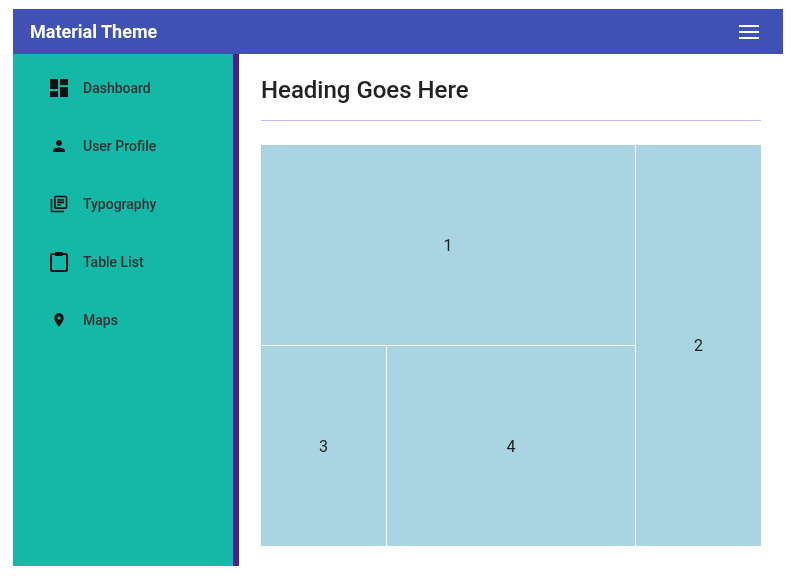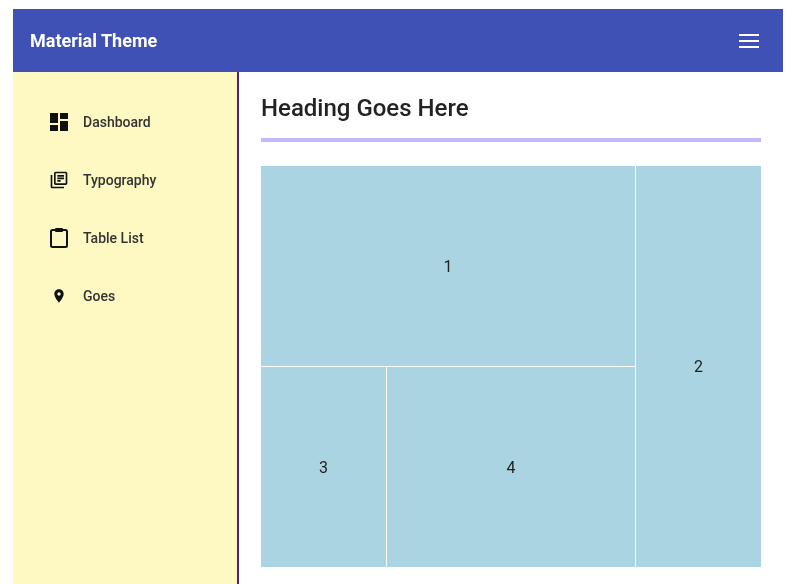--- a/index.html
+++ b/index.html
@@ -15,21 +15,21 @@
       height: 584px;
       overflow: hidden;
     }
     
     .page-wrapper {
       padding: 9px 16px 0 13px;
     }
     
     .header {
       background: #3f51b5;
-      height: 63px;
+      height: 45px;
       display: flex;
       align-items: center;
       justify-content: space-between;
       padding: 0 24px 0 17px;
     }
     
     .app-title {
       color: #fff;
       font-size: 18px;
       font-weight: 700;
@@ -42,24 +42,24 @@
       align-items: center;
       justify-content: center;
     }
     
     .content-area {
       display: flex;
     }
     
     .sidebar {
       width: 232px;
-      background: #fef9c3;
-      border-right: 2px solid #4c1d95;
+      background: #14b8a6;
+      border-right: 6px solid #4c1d95;
       min-height: 512px;
-      padding-top: 21px;
+      padding-top: 5px;
     }
     
     .sidebar-item {
       display: flex;
       align-items: center;
       padding: 18px 0 18px 35px;
       cursor: pointer;
       color: #333;
     }
     
@@ -81,21 +81,21 @@
     .main {
       flex: 1;
       padding: 22px 22px 0 22px;
     }
     
     .heading {
       font-size: 24px;
       font-weight: 500;
       color: #222;
       padding-bottom: 16px;
-      border-bottom: 4px solid #c4b5fd;
+      border-bottom: 1px solid #c4b5fd;
       margin-bottom: 24px;
     }
     
     .grid {
       display: grid;
       grid-template-columns: 125px 248px 125px;
       grid-template-rows: 200px 200px;
       gap: 1px;
     }
     
@@ -152,20 +152,28 @@
           <svg width="18" height="18" viewBox="0 0 18 18">
             <rect x="0" y="0" width="8" height="10" fill="#111"></rect>
             <rect x="10" y="0" width="8" height="6" fill="#111"></rect>
             <rect x="0" y="12" width="8" height="6" fill="#111"></rect>
             <rect x="10" y="8" width="8" height="10" fill="#111"></rect>
           </svg>
         </span>
         <span class="sidebar-label">Dashboard</span>
       </div>
 
+      <div class="sidebar-item">
+        <span class="sidebar-icon">
+          <svg width="18" height="18" viewBox="0 0 24 24" fill="#111">
+            <path d="M12 12c2.21 0 4-1.79 4-4s-1.79-4-4-4-4 1.79-4 4 1.79 4 4 4zm0 2c-2.67 0-8 1.34-8 4v2h16v-2c0-2.66-5.33-4-8-4z"></path>
+          </svg>
+        </span>
+        <span class="sidebar-label">User Profile</span>
+      </div>
 
       <div class="sidebar-item">
         <span class="sidebar-icon">
           <svg width="20" height="20" viewBox="0 0 24 24" fill="#111">
             <path d="M4 6H2v14c0 1.1.9 2 2 2h14v-2H4V6zm16-4H8c-1.1 0-2 .9-2 2v12c0 1.1.9 2 2 2h12c1.1 0 2-.9 2-2V4c0-1.1-.9-2-2-2zm0 14H8V4h12v12zM10 9h8v2h-8zm0 3h4v2h-4zm0-6h8v2h-8z"></path>
           </svg>
         </span>
         <span class="sidebar-label">Typography</span>
       </div>
 
@@ -178,21 +186,21 @@
         </span>
         <span class="sidebar-label">Table List</span>
       </div>
 
       <div class="sidebar-item">
         <span class="sidebar-icon">
           <svg width="16" height="20" viewBox="0 0 24 24" fill="#111">
             <path d="M12 2C8.13 2 5 5.13 5 9c0 5.25 7 13 7 13s7-7.75 7-13c0-3.87-3.13-7-7-7zm0 9.5c-1.38 0-2.5-1.12-2.5-2.5S10.62 6.5 12 6.5 14.5 7.62 14.5 9 13.38 11.5 12 11.5z"></path>
           </svg>
         </span>
-        <span class="sidebar-label">Goes</span>
+        <span class="sidebar-label">Maps</span>
       </div>
 
 
     </div>
 
     <div class="main">
       <h1 class="heading">Heading Goes Here</h1>
 
       <div class="grid">
         <div class="cell cell-1">1</div>

